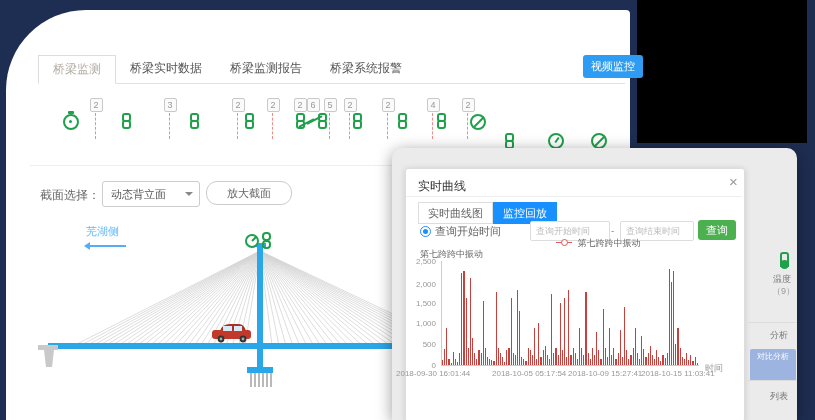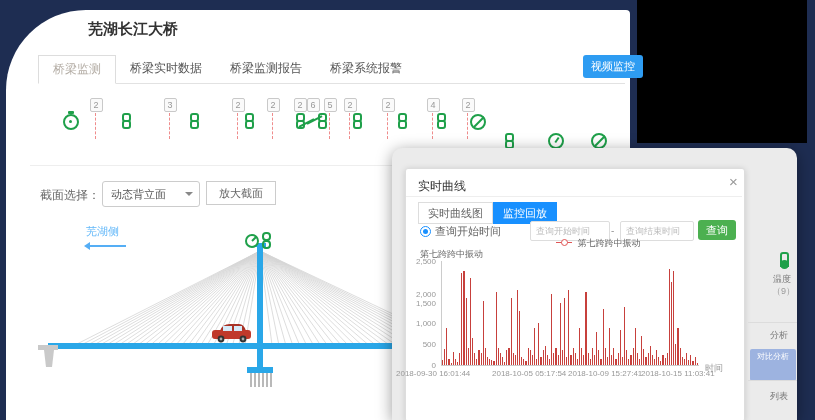--- a/index.html
+++ b/index.html
@@ -29,21 +29,21 @@
   .gaugeicon::after{content:'';position:absolute;left:6px;top:2px;width:2px;height:6px;background:#1fa04a;transform:rotate(35deg);}
   .diag{position:absolute;width:17px;height:2px;background:#1fa04a;transform:rotate(-28deg);}
   
   .legend-panel{position:absolute;left:492px;top:96px;width:138px;height:60px;border:1px solid #e8e8e8;background:#fff;}
   .legend-panel .hd{height:25px;line-height:25px;padding-left:10px;background:#f5f5f5;border-bottom:1px solid #e5e5e5;font-size:12px;color:#888;}
   
   .sec-divider{position:absolute;left:30px;top:165px;width:595px;height:1px;background:#eee;}
   .sec-label{position:absolute;left:40px;top:187px;font-size:12px;color:#666;}
   .sec-select{position:absolute;left:102px;top:181px;width:88px;height:24px;border:1px solid #ccc;border-radius:3px;background:#fff;font-size:11px;color:#555;line-height:24px;padding-left:8px;cursor:pointer;}
   .sec-select .caret{position:absolute;right:6px;top:10px;border:4px solid transparent;border-top-color:#888;}
-  .sec-btn{position:absolute;left:206px;top:181px;height:22px;line-height:22px;padding:0 12px;border:1px solid #ccc;border-radius:0;background:#fff;font-size:11px;color:#666;cursor:pointer;}
+  .sec-btn{position:absolute;left:206px;top:181px;height:22px;line-height:22px;padding:0 20px;border:1px solid #ccc;border-radius:11px;background:#fff;font-size:11px;color:#666;cursor:pointer;}
   
   .side-label{position:absolute;left:86px;top:224px;font-size:11px;color:#63b8f9;}
   .side-arrow{position:absolute;left:88px;top:245px;width:38px;height:2px;background:#55aef5;}
   .side-arrow::before{content:'';position:absolute;left:-8px;top:-3px;border:4px solid transparent;border-right:6px solid #55aef5;}
   
   .overlay-win{position:absolute;left:392px;top:148px;width:405px;height:272px;background:#ebebeb;border-radius:10px 10px 0 0;box-shadow:0 3px 16px rgba(0,0,0,.4);z-index:5;}
   .modal{position:absolute;left:405px;top:168px;width:338px;height:252px;background:#fff;border:1px solid #ddd;border-radius:3px;box-shadow:0 1px 6px rgba(0,0,0,.15);z-index:6;}
   .modal-title{position:absolute;left:418px;top:178px;font-size:12px;color:#333;z-index:7;}
   .modal-close{position:absolute;left:729px;top:173px;font-size:15px;color:#999;cursor:pointer;z-index:7;}
   .modal-hd-line{position:absolute;left:406px;top:196px;width:336px;height:1px;background:#eee;z-index:7;}
@@ -75,21 +75,20 @@
   .compare-btn{position:absolute;left:750px;top:349px;width:46px;height:32px;line-height:16px;text-align:center;background:#9db3e0;color:#fff;font-size:8px;border-radius:2px;z-index:6;cursor:pointer;}
 </style>
 </head>
 <body>
 
 <div class="stage">
 
   <div class="sheet"></div>
   <div class="black-patch"></div>
 
-  <div class="page-title">芜湖长江大桥</div>
   <div class="tabbar" id="main-tabs">
       <div class="mtab active">桥梁监测</div>
       <div class="mtab">桥梁实时数据</div>
       <div class="mtab">桥梁监测报告</div>
       <div class="mtab">桥梁系统报警</div>
     </div>
   <div class="tab-divider"></div>
   <div class="video-btn">视频监控</div>
 
   <div id="sensor-strip">
@@ -361,21 +360,21 @@
       <div class="bar" style="height: 6%;"></div>
       <div class="bar" style="height: 12%;"></div>
       <div class="bar" style="height: 4.8%;"></div>
       <div class="bar" style="height: 10%;"></div>
       <div class="bar" style="height: 3.6%;"></div>
       <div class="bar" style="height: 8%;"></div>
       <div class="bar" style="height: 2.4%;"></div>
     </div>
   <div id="yticks">
       <div class="ytick" style="top: 257px;">2,500</div>
-      <div class="ytick" style="top: 290px;">2,000</div>
+      <div class="ytick" style="top: 280px;">2,000</div>
       <div class="ytick" style="top: 298.6px;">1,500</div>
       <div class="ytick" style="top: 319.4px;">1,000</div>
       <div class="ytick" style="top: 340.2px;">500</div>
       <div class="ytick" style="top: 361px;">0</div>
     </div>
   <div id="xticks">
       <div class="xtick" style="left: 396px;">2018-09-30 16:01:44</div>
       <div class="xtick" style="left: 492px;">2018-10-05 05:17:54</div>
       <div class="xtick" style="left: 568px;">2018-10-09 15:27:41</div>
       <div class="xtick" style="left: 641px;">2018-10-15 11:03:41</div>

